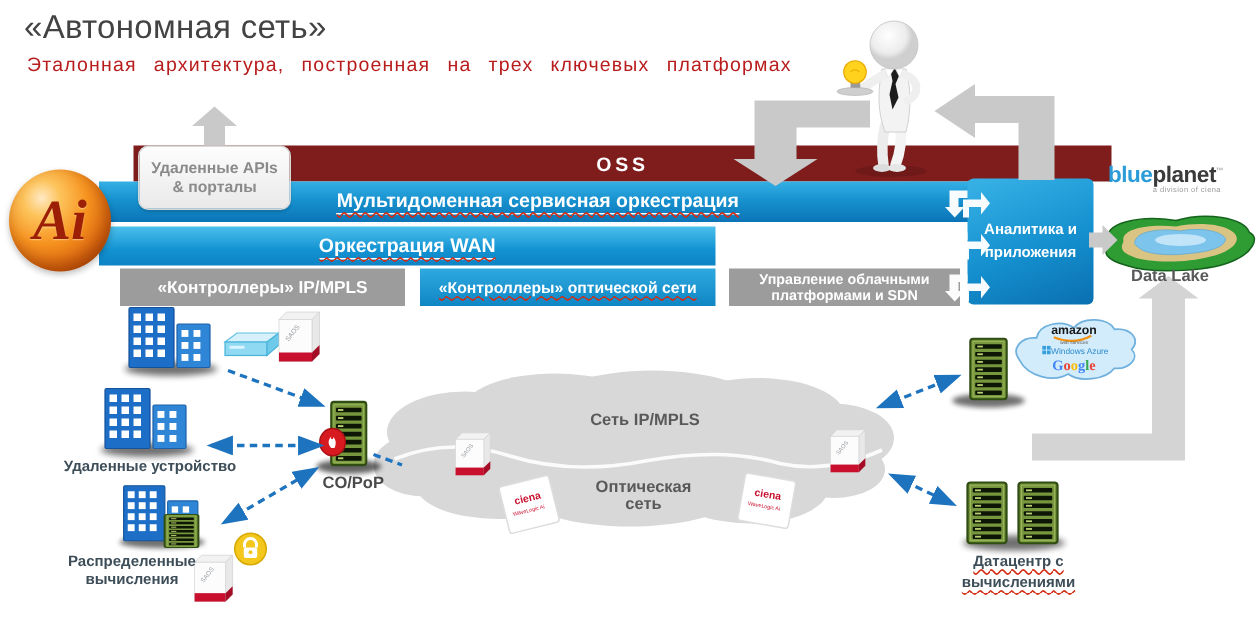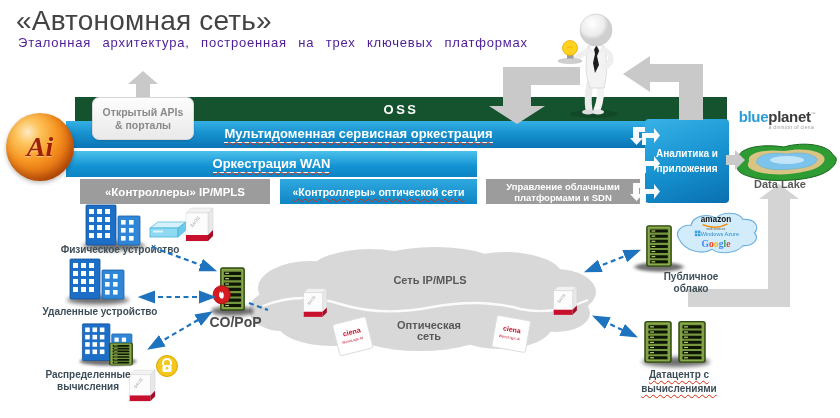--- a/index.html
+++ b/index.html
@@ -1,40 +1,40 @@
 <!DOCTYPE html>
 <html><head>
 <meta charset="utf-8">
 <style>
   html,body{margin:0;padding:0;background:#fff;}
   #stage{position:relative;width:840px;height:418px;background:#fff;overflow:hidden;
          font-family:"Liberation Sans",sans-serif;}
   .abs{position:absolute;}
   svg{overflow:visible;display:block;}
   .bar{display:flex;align-items:center;justify-content:center;color:#fff;font-weight:bold;}
-  .gray-bar{background:#14532d;}
+  .gray-bar{background:#7f1d1d;margin-left:14px;}
   .gray-bar2{background:#9c9c9c;}
   .blue1{background:linear-gradient(180deg,#35b0e5 0%,#1792cf 45%,#0b74b6 100%);}
   .blue2{background:linear-gradient(180deg,#4cc0ec 0%,#1292d2 60%,#0d83c4 100%);}
   .blue3{background:linear-gradient(180deg,#2fa9e0 0%,#0f86c4 100%);}
   .ul{border-bottom:1px solid #fff;padding-bottom:1px;}
   .sq{text-decoration:underline wavy #d42a10 1px;text-underline-offset:3px;}
   .sq2{text-decoration:underline wavy #d42a10 1px;text-underline-offset:2px;}
-  #title{left:16px;top:5px;font-size:28px;color:#434343;letter-spacing:.2px;}
-  #subtitle{left:18px;top:35px;font-size:13px;color:#4c1d95;letter-spacing:.8px;word-spacing:7px;}
+  #title{left:16px;top:5px;font-size:22px;color:#434343;letter-spacing:.2px;}
+  #subtitle{left:18px;top:35px;font-size:13px;color:#b91c1c;letter-spacing:.8px;word-spacing:7px;}
   #apis-box{left:92px;top:97px;width:100px;height:41px;border-radius:7px;
     background:linear-gradient(180deg,#fdfdfd,#e9e9e9);border:1px solid #d8d8d8;
     color:#8a8a8a;font-weight:bold;font-size:10.5px;display:flex;flex-direction:column;
     align-items:center;justify-content:center;line-height:13px;z-index:3;box-shadow:0 1px 2px rgba(0,0,0,.15);}
   #sphere{left:6px;top:113px;width:68px;height:68px;border-radius:50%;z-index:6;
     background:radial-gradient(circle at 32% 28%,#ffe9c4 0%,#fdc45c 18%,#f79420 45%,#e06a10 72%,#a8430a 100%);
     box-shadow:inset -3px -5px 10px rgba(120,40,0,.5),0 2px 4px rgba(0,0,0,.25);
     display:flex;align-items:center;justify-content:center;}
   #sphere span{font-family:"Liberation Serif",serif;font-style:italic;font-weight:bold;
-    font-size:28px;color:#9c1f06;text-shadow:0 1px 1px rgba(255,230,180,.6);}
+    font-size:38px;color:#9c1f06;text-shadow:0 1px 1px rgba(255,230,180,.6);}
   #analytics{left:645px;top:119px;width:84px;height:84px;border-radius:4px;
     background:linear-gradient(160deg,#38b2e6 0%,#1590cf 55%,#0a6fb0 100%);
     display:flex;flex-direction:column;align-items:center;justify-content:center;
     color:#fff;font-weight:bold;font-size:10px;line-height:15px;z-index:1;}
   .sitelabel{color:#3e4e59;font-weight:bold;font-size:10px;text-align:center;line-height:11.5px;z-index:1;}
   .cloudlabel{color:#595959;font-weight:bold;font-size:11px;text-align:center;line-height:11px;z-index:1;}
   #bp{left:734px;top:108px;width:86px;text-align:center;z-index:1;font-size:15px;font-weight:bold;letter-spacing:-.3px;}
   #bp .b{color:#2b9cd8;} #bp .p{color:#3a3a3a;} #bp sup{font-size:5px;color:#aaa;}
   #bp .div{font-size:5px;color:#9b9b9b;font-weight:normal;letter-spacing:.3px;margin-top:-1px;text-align:right;padding-right:6px;}
   .z1{z-index:1}.z2{z-index:2}
@@ -92,21 +92,21 @@
   <div class="abs bar gray-bar2 z1" style="left:486px;top:179px;width:154px;height:25px;font-size:9.5px;flex-direction:column;line-height:11px;">
     <span>Управление облачными</span>
     <span>платформами и SDN</span>
   </div>
   <div class="abs" id="analytics">
     <span>Аналитика и</span>
     <span>приложения</span>
   </div>
 
   <div class="abs" id="apis-box">
-    <span>Открытый APIs</span>
+    <span>Удаленные APIs</span>
     <span>&amp; порталы</span>
   </div>
 
   <div class="abs" id="sphere">
     <span>Ai</span>
   </div>
 
   <div class="abs" id="bp">
     <div><span class="b">blue</span><span class="p">planet</span><sup>™</sup></div>
     <div class="div">a division of ciena</div>
@@ -190,21 +190,20 @@
   <svg class="abs z1" style="left:146px;top:220px" width="42" height="22" viewBox="0 0 42 22">
     <polygon points="4,8 12,2 40,2 32,8" fill="#d6f1fb" stroke="#5fc0e2" stroke-width=".8"></polygon>
     <rect x="4" y="8" width="28" height="9" fill="#8fd9f2" stroke="#49b4da" stroke-width=".8"></rect>
     <polygon points="32,8 40,2 40,10 32,17" fill="#6fc9e8" stroke="#49b4da" stroke-width=".8"></polygon>
     <rect x="7" y="10.5" width="10" height="2" fill="#d9f4fc"></rect>
   </svg>
   <svg class="abs z1" style="left:182px;top:205px" width="32" height="42" viewBox="0 0 32 42">
     <use href="#saosbox"></use>
       <text x="8" y="22" font-size="4.5" fill="#9aa0a6" transform="rotate(-52 10 20)">SAOS</text>
   </svg>
-  <div class="abs sitelabel" style="left:40px;top:244px;width:160px;">Физическое устройство</div>
 
   <svg class="abs z1" style="left:63px;top:257px" width="72" height="48" viewBox="0 0 70 48">
       <use href="#bld"></use>
     </svg>
   <div class="abs sitelabel" style="left:25px;top:306px;width:150px;">Удаленные устройство</div>
 
   <svg class="abs z1" style="left:76px;top:322px" width="66" height="44" viewBox="0 0 70 48">
       <use href="#bld"></use>
     </svg>
   <svg class="abs z1" style="left:108px;top:342px" width="26" height="24" viewBox="0 0 30 48" preserveAspectRatio="none">
@@ -224,21 +223,21 @@
     <div>Распределенные</div>
     <div>вычисления</div>
   </div>
 
   <svg class="abs z1" style="left:219px;top:266px" width="27" height="46" viewBox="0 0 30 48" preserveAspectRatio="none">
     <ellipse cx="15" cy="47" rx="24" ry="5" fill="#111" opacity=".65" style="filter:blur(2px)"></ellipse>
     <use href="#rack"></use>
     <circle cx="3" cy="30" r="9.5" fill="#d71920" stroke="#a80f15"></circle>
     <path d="M2,34 C-1,31 0,28 2,26 C1,28 4,29 3.5,26.5 C5.5,28.5 6,31 4.5,34 Z" fill="#fff"></path>
   </svg>
-  <div class="abs sitelabel" style="left:208px;top:317px;width:55px;font-size:14px;color:#4a4a4a;">CO/PoP</div>
+  <div class="abs sitelabel" style="left:208px;top:317px;width:55px;font-size:11px;color:#4a4a4a;">CO/PoP</div>
 
   <svg class="abs z1" style="left:300px;top:286px" width="28" height="36" viewBox="0 0 32 42">
     <use href="#saosbox"></use>
       <text x="8" y="22" font-size="4.5" fill="#9aa0a6" transform="rotate(-52 10 20)">SAOS</text>
   </svg>
   <svg class="abs z1" style="left:550px;top:284px" width="28" height="36" viewBox="0 0 32 42">
     <use href="#saosbox"></use>
       <text x="8" y="22" font-size="4.5" fill="#9aa0a6" transform="rotate(-52 10 20)">SAOS</text>
   </svg>
   <svg class="abs z1" style="left:334px;top:318px;transform:rotate(-14deg)" width="40" height="38" viewBox="0 0 40 38">
@@ -263,24 +262,20 @@
     <text x="52" y="23.5" text-anchor="middle" font-size="3.4" fill="#555">web services</text>
     <g fill="#35a0dd">
       <rect x="30" y="24.5" width="2.6" height="2.6"></rect>
         <rect x="33.2" y="24.5" width="2.6" height="2.6"></rect>
       <rect x="30" y="27.7" width="2.6" height="2.6"></rect>
         <rect x="33.2" y="27.7" width="2.6" height="2.6"></rect>
     </g>
     <text x="56" y="30" text-anchor="middle" font-size="5.8" fill="#2e8ccd">Windows Azure</text>
     <text x="52" y="41.5" text-anchor="middle" font-size="10" font-weight="bold" font-family="Liberation Serif, serif"><tspan fill="#4285F4">G</tspan><tspan fill="#EA4335">o</tspan><tspan fill="#FBBC05">o</tspan><tspan fill="#4285F4">g</tspan><tspan fill="#34A853">l</tspan><tspan fill="#EA4335">e</tspan></text>
   </svg>
-  <div class="abs sitelabel" style="left:645px;top:271px;width:92px;">
-    <div>Публичное</div>
-    <div>облако</div>
-  </div>
 
   <svg class="abs z1" style="left:641px;top:318px" width="70" height="46" viewBox="0 0 70 46">
     <ellipse cx="35" cy="44" rx="34" ry="5" fill="#111" opacity=".6" style="filter:blur(2px)"></ellipse>
     <g transform="scale(1,0.92)">
         <use href="#rack" x="2" y="2"></use>
         <use href="#rack" x="36" y="2"></use>
       </g>
   </svg>
   <div class="abs sitelabel" style="left:620px;top:369px;width:118px;line-height:12.5px;">
     <div><span class="sq2">Датацентр с</span></div>

